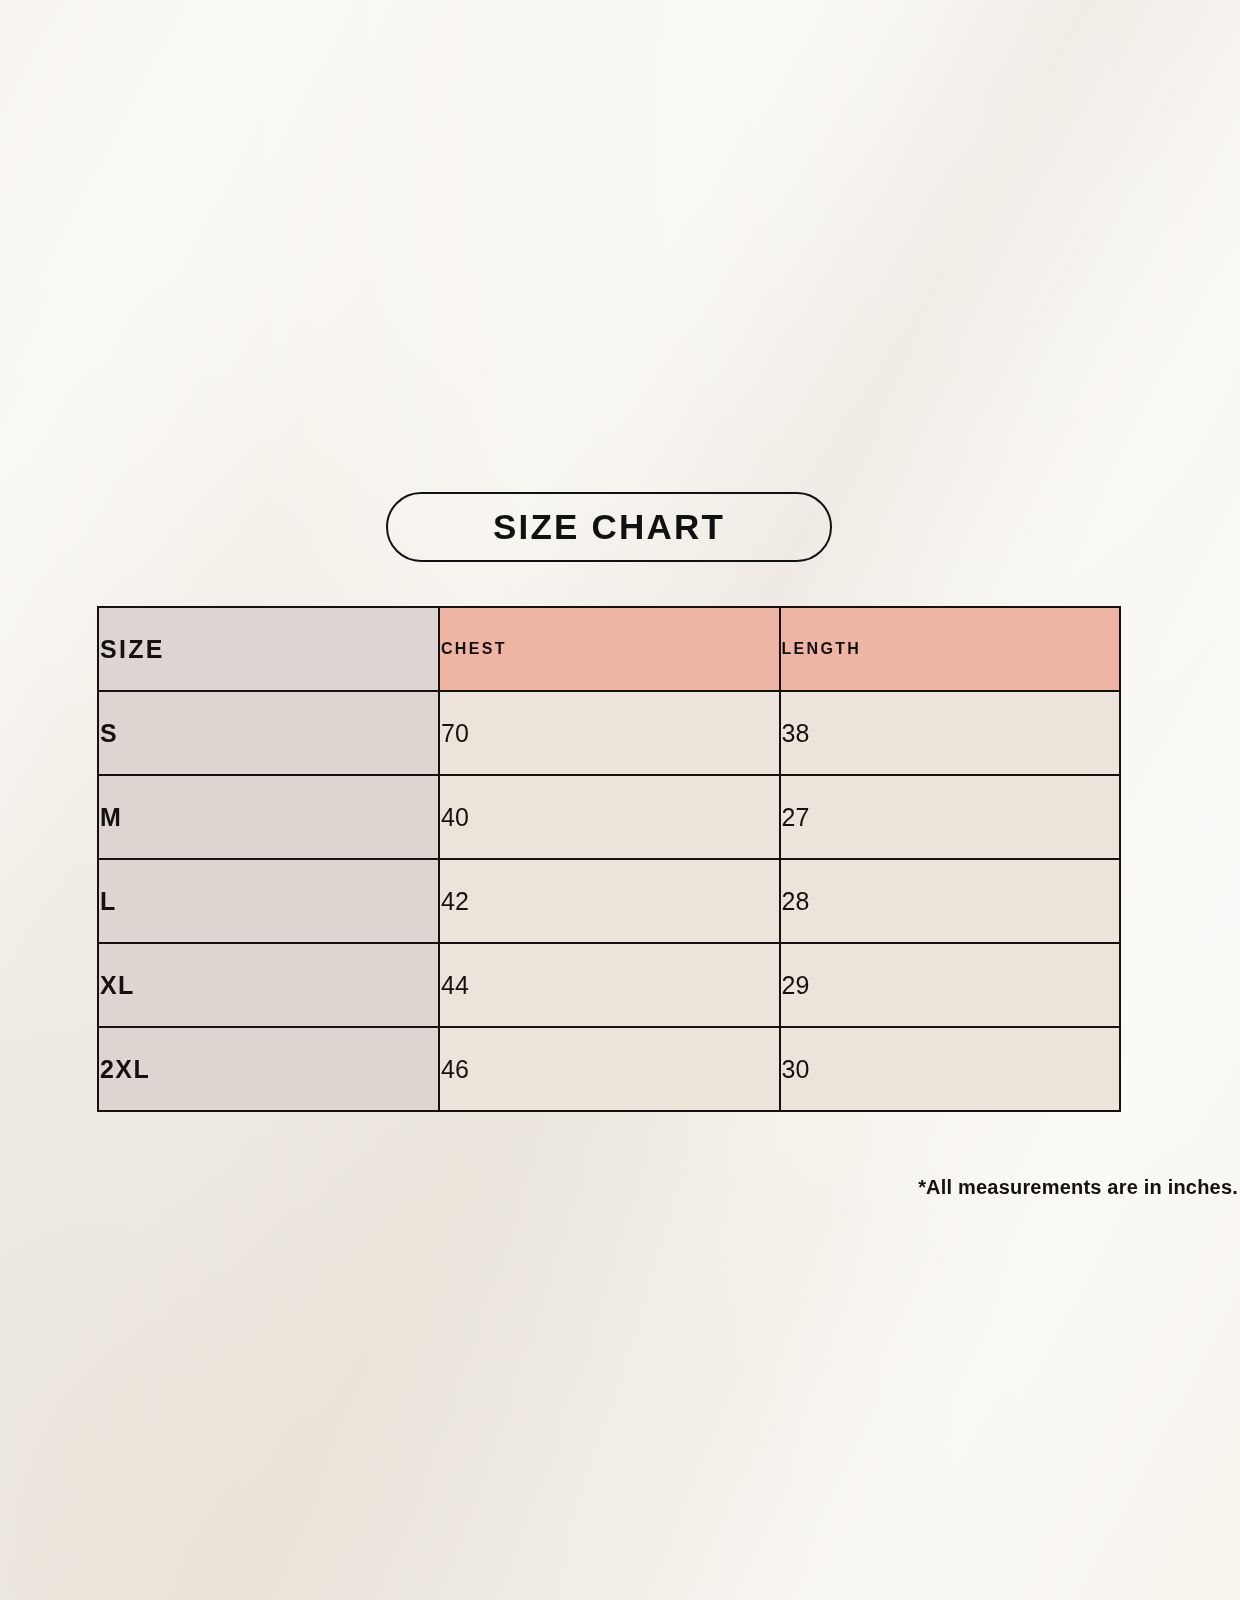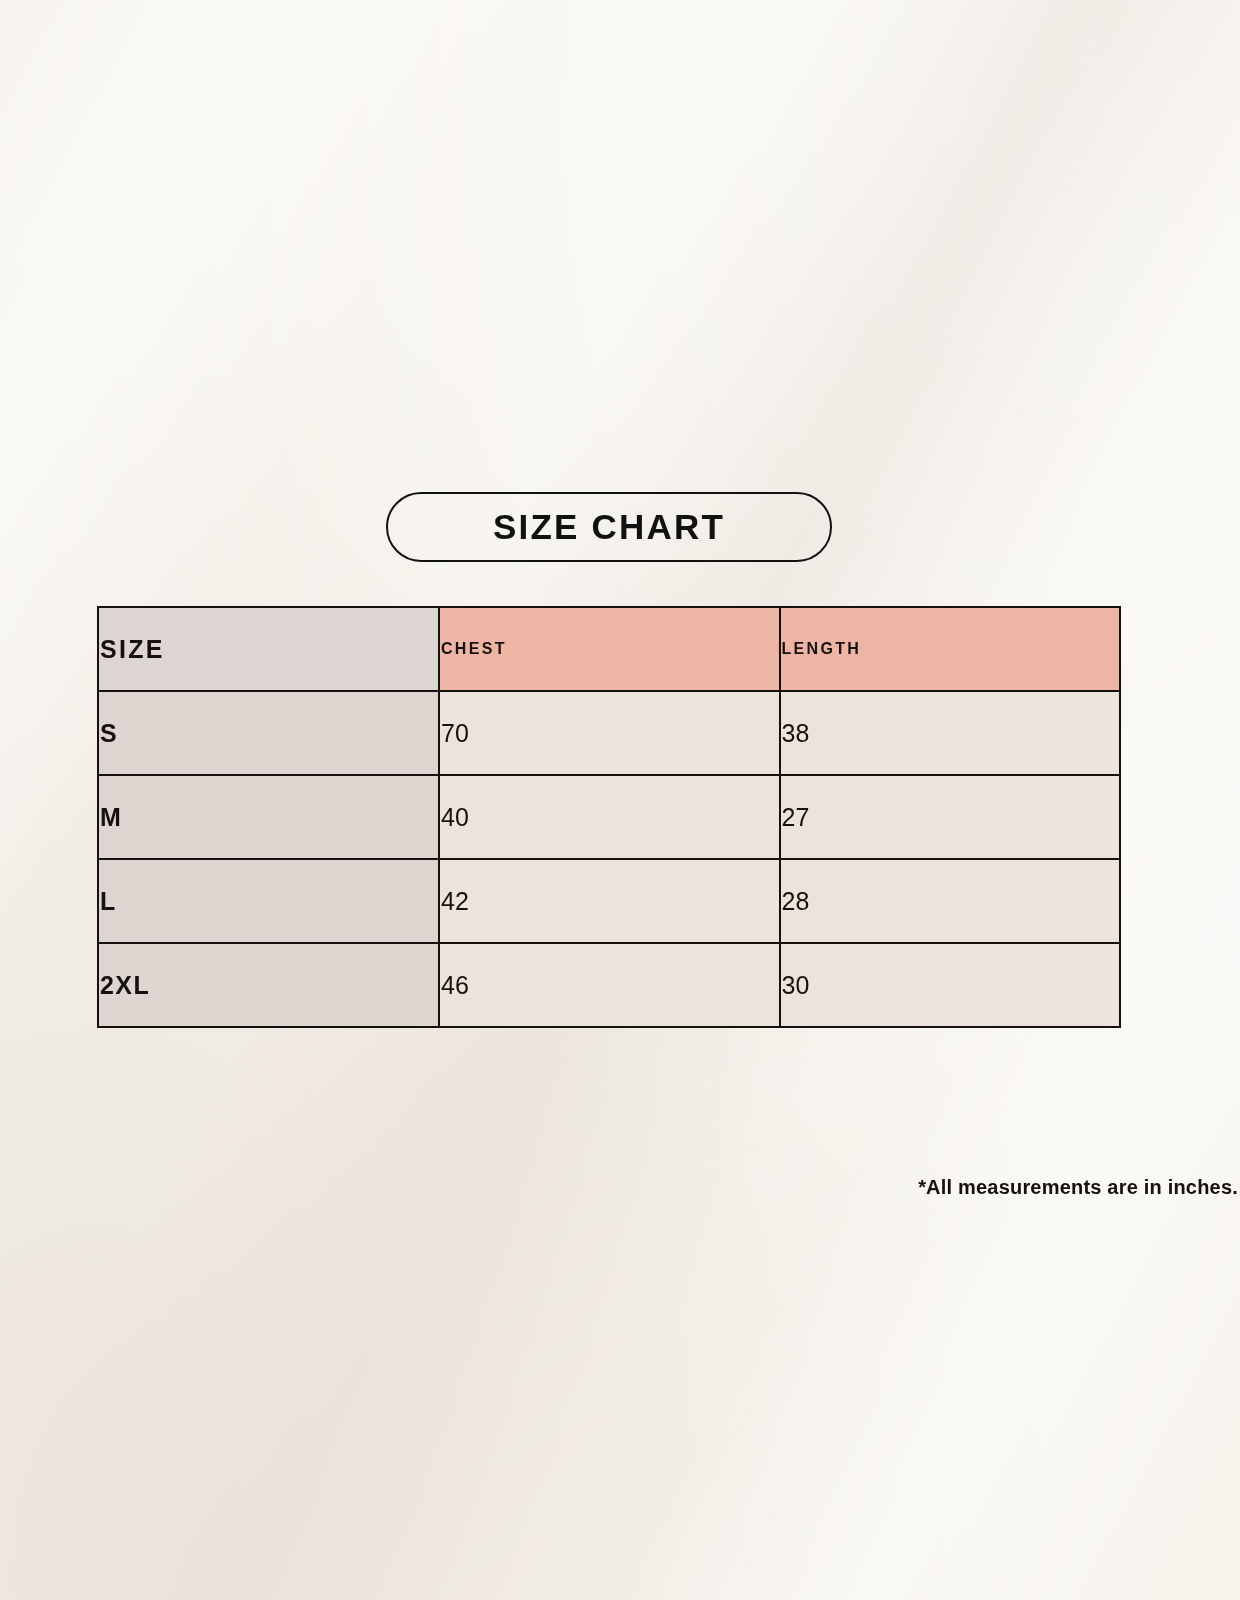--- a/index.html
+++ b/index.html
@@ -166,20 +166,25 @@
           <td class="size-cell">M</td>
           <td class="val-cell">40</td>
           <td class="val-cell">27</td>
         </tr>
         <tr>
           <td class="size-cell">L</td>
           <td class="val-cell">42</td>
           <td class="val-cell">28</td>
         </tr>
         <tr>
+          <td class="size-cell">XL</td>
+          <td class="val-cell">44</td>
+          <td class="val-cell">29</td>
+        </tr>
+        <tr>
           <td class="size-cell">2XL</td>
           <td class="val-cell">46</td>
           <td class="val-cell">30</td>
         </tr>
       </tbody>
     </table>
   </div>
 
   <div class="footnote">*All measurements are in inches.</div>
 </div>

